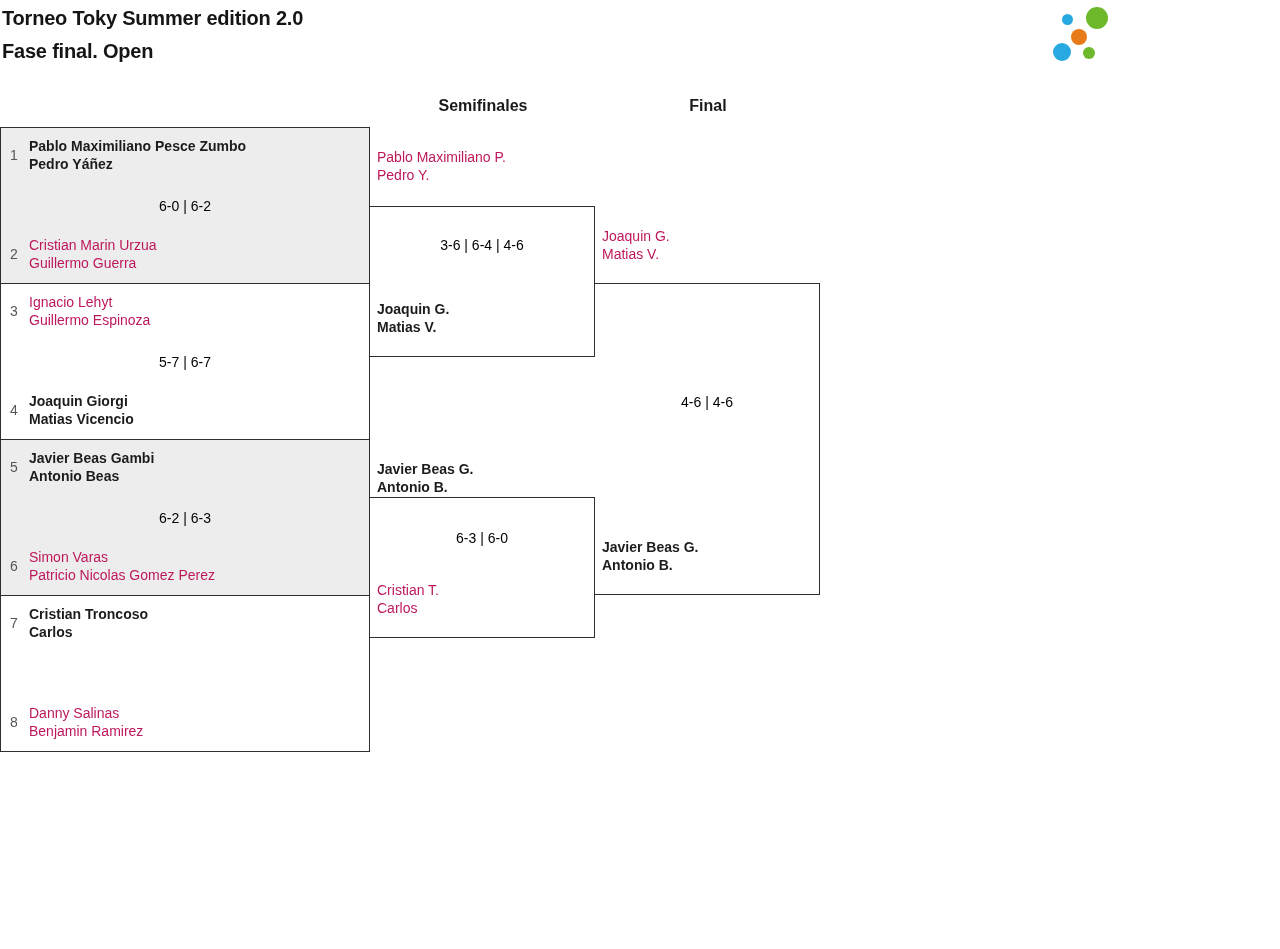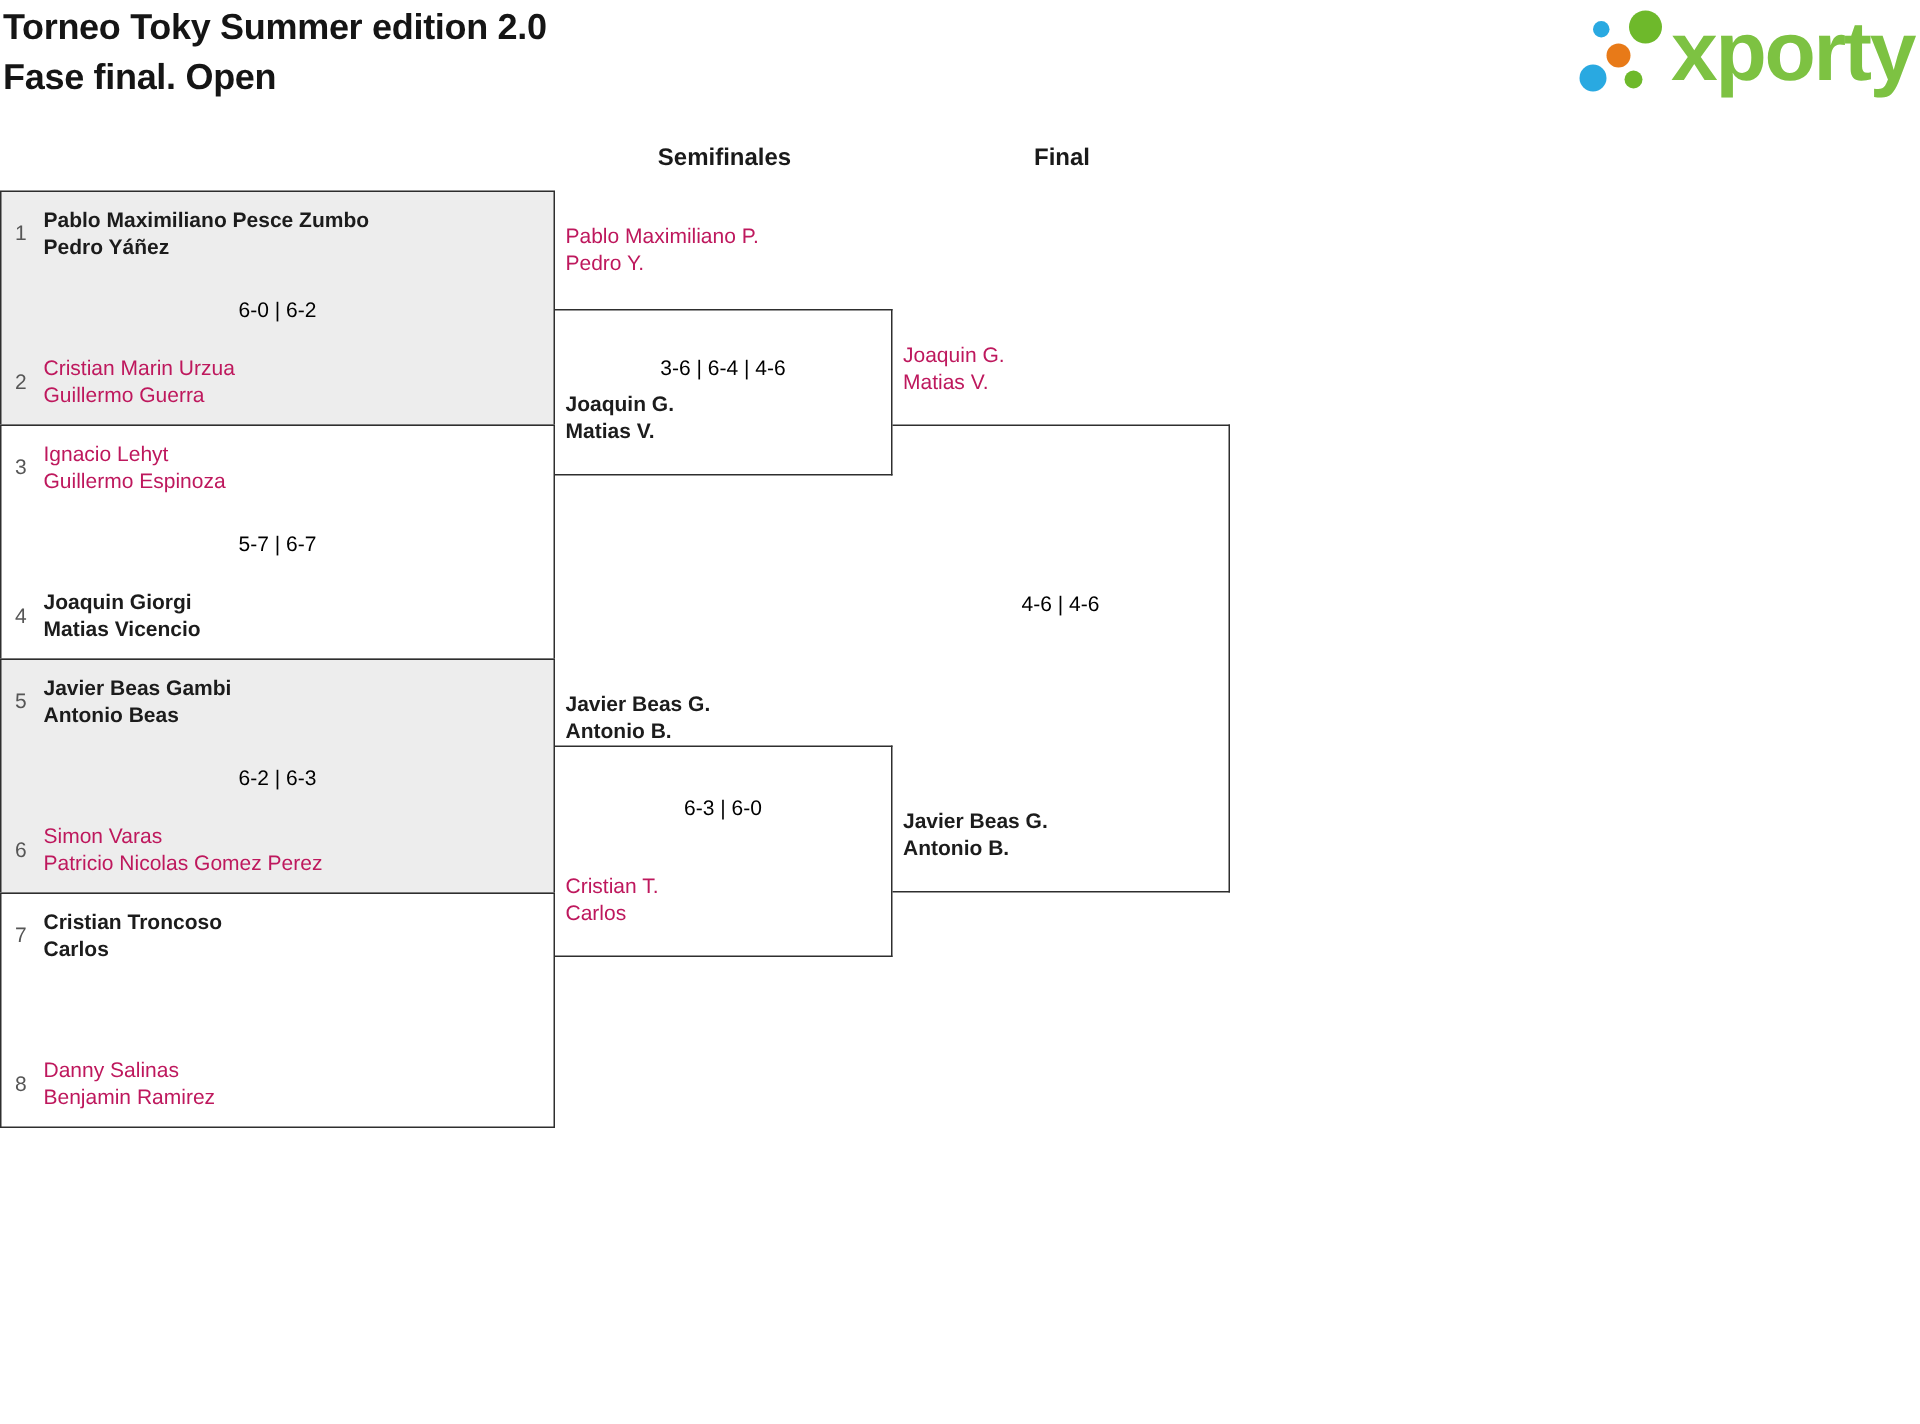--- a/index.html
+++ b/index.html
@@ -1,20 +1,20 @@
 <!DOCTYPE html>
 <html><head>
 <meta charset="utf-8">
 <style>
   html,body{margin:0;padding:0;background:#fff;}
   .page{position:relative;width:1280px;height:949px;background:#fff;overflow:hidden;
         font-family:"Liberation Sans","DejaVu Sans",sans-serif;color:#1c1c1c;}
 
   
-  .title{position:absolute;left:2px;top:2px;font-size:24px;line-height:33px;
+  .title{position:absolute;left:2px;top:2px;font-size:20px;line-height:33px;
          font-weight:700;color:#151515;letter-spacing:-0.2px;}
   .logo{position:absolute;left:1050px;top:4px;width:228px;height:72px;}
   .dot{position:absolute;border-radius:50%;}
   .dot.d1{left:12px;top:10px;width:11px;height:11px;background:#29a9e1;}
   .dot.d2{left:36px;top:3px;width:22px;height:22px;background:#6eb92b;}
   .dot.d3{left:21px;top:25px;width:16px;height:16px;background:#e87a18;}
   .dot.d4{left:3px;top:39px;width:18px;height:18px;background:#29a9e1;}
   .dot.d5{left:33px;top:43px;width:12px;height:12px;background:#6eb92b;}
   .wordmark{position:absolute;left:64px;top:-1px;font-size:56px;line-height:62px;
             font-weight:700;letter-spacing:-1.5px;color:#7dc242;}
@@ -40,21 +40,21 @@
   .qf4{top:595px;background:#ffffff;}
   .pair{position:absolute;left:9px;display:flex;align-items:center;}
   .pair.top{top:9px;}
   .pair.bot{bottom:11px;}
   .seed{width:19px;flex:none;font-size:14px;color:#565656;}
   .qf-box .score{position:absolute;left:0;right:0;top:70px;}
 
   
   .rbox{position:absolute;box-sizing:border-box;border:1px solid #2e2e2e;border-left:none;
         background:transparent;}
-  .sf1-box{left:370px;top:206px;width:225px;height:111px;}
+  .sf1-box{left:370px;top:206px;width:225px;height:151px;}
   .sf2-box{left:370px;top:497px;width:225px;height:141px;}
   .final-box{left:595px;top:283px;width:225px;height:312px;}
   .rbox .score{position:absolute;left:0;right:0;}
   .sf1-box .score{top:30px;}
   .sf2-box .score{top:32px;}
   .final-box .score{top:110px;}
   .inbox-label{position:absolute;left:7px;bottom:20px;}
 
   
   .team-label{position:absolute;}
@@ -71,21 +71,20 @@
     <div>Torneo Toky Summer edition 2.0</div>
     <div>Fase final. Open</div>
   </div>
 
   <div class="logo">
     <span class="dot d1"></span>
     <span class="dot d2"></span>
     <span class="dot d3"></span>
     <span class="dot d4"></span>
     <span class="dot d5"></span>
-    <div class="wordmark">xporty</div>
   </div>
 
   <div class="colhead c1">Cuartos de final</div>
   <div class="colhead c2">Semifinales</div>
   <div class="colhead c3">Final</div>
 
   <div class="qf-box qf1">
     <div class="pair top">
       <div class="seed">1</div>
       <div class="names winner">

